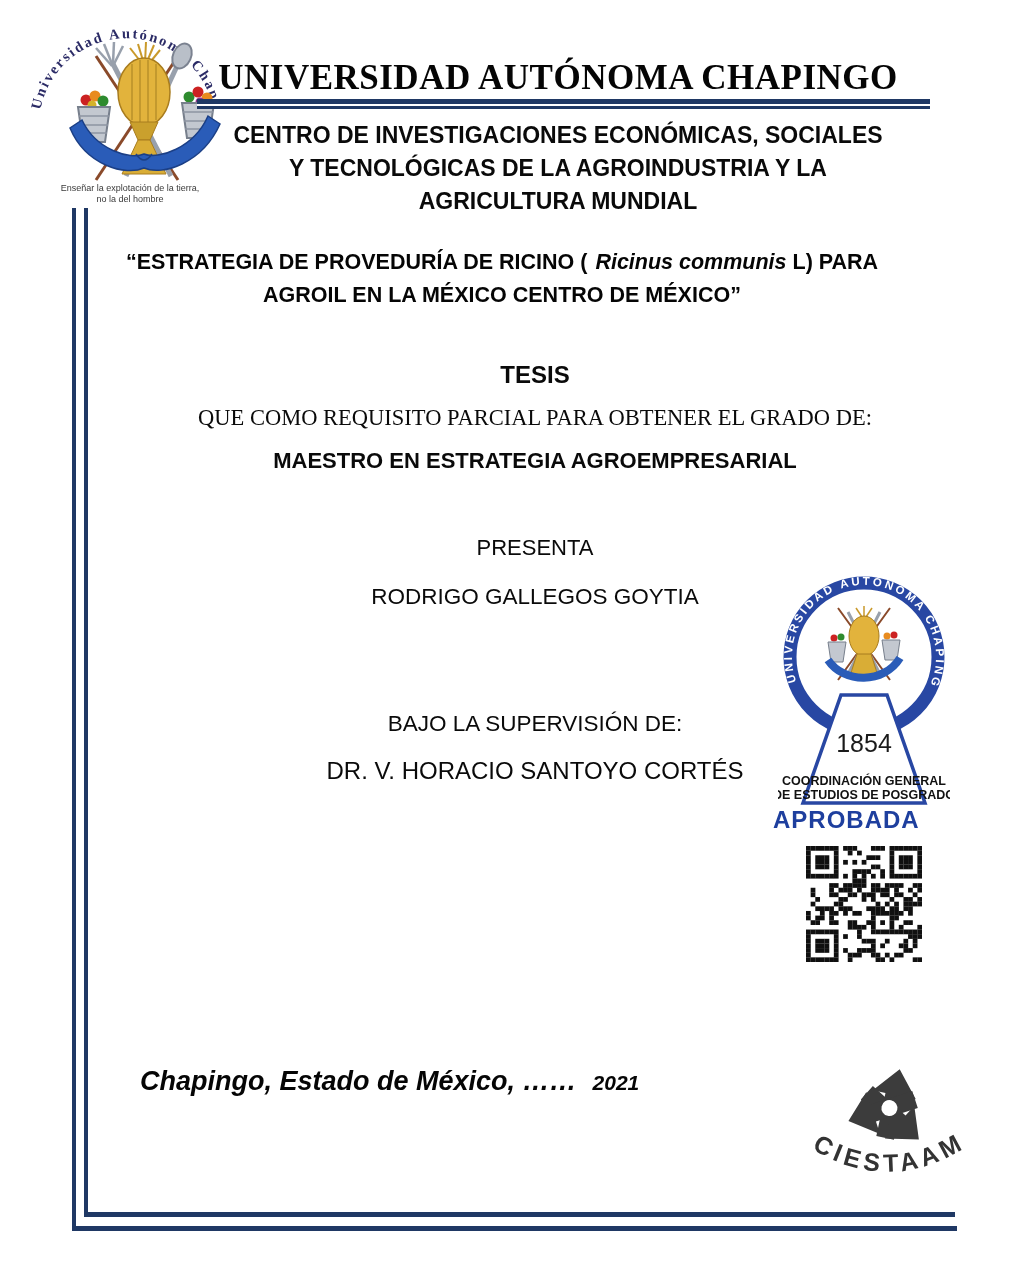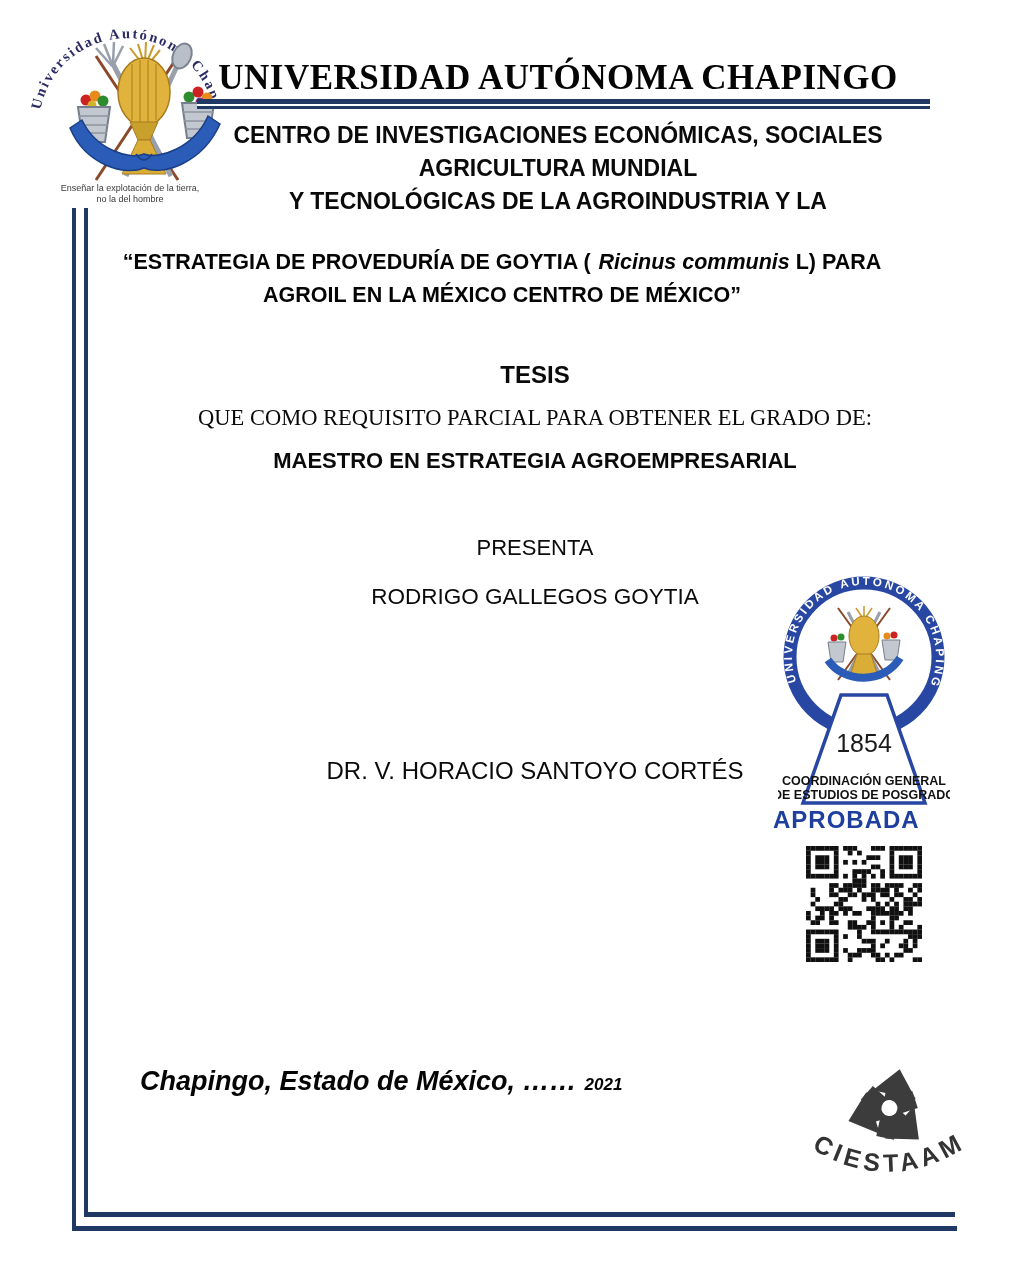--- a/index.html
+++ b/index.html
@@ -51,21 +51,21 @@
     text-align:left;font-size:24px;font-weight:bold;letter-spacing:1px;
     color:#1e3f9e;
   }
   .qr-svg{position:absolute;left:806px;top:846px;width:116px;height:116px;}
   
   .footer-line{
     position:absolute;left:140px;top:1066px;width:640px;
     font-weight:bold;font-style:italic;font-size:27px;color:#050505;
     white-space:nowrap;
   }
-  .footer-line .yr{font-size:17px;margin-left:8px;}
+  .footer-line .yr{font-size:21px;margin-left:16px;}
   .ciestaam-svg{position:absolute;left:795px;top:1052px;width:195px;height:150px;}
   
   .vline{position:absolute;width:4px;background:#1f3864;}
   .vline.outer{left:72px;top:208px;height:1023px;}
   .vline.inner{left:84px;top:208px;height:1009px;}
   .hline{position:absolute;height:5px;background:#1f3864;}
   .hline.inner{left:84px;top:1212px;width:871px;}
   .hline.outer{left:72px;top:1226px;width:885px;}
 </style>
 </head>
@@ -136,34 +136,35 @@
     </g>
     <text x="104" y="183" text-anchor="middle" font-size="9" fill="#3a3a3a">Enseñar la explotación de la tierra,</text>
     <text x="104" y="194" text-anchor="middle" font-size="9" fill="#3a3a3a">no la del hombre</text>
   </svg>
 
   <div class="univ-title">UNIVERSIDAD AUTÓNOMA CHAPINGO</div>
   <div class="univ-rule"></div>
 
   <div class="center-name">
     <div>CENTRO DE INVESTIGACIONES ECONÓMICAS, SOCIALES</div>
+    <div>Y TECNOLÓGICAS DE LA AGROINDUSTRIA Y LA</div>
     <div>AGRICULTURA MUNDIAL</div>
-    <div>Y TECNOLÓGICAS DE LA AGROINDUSTRIA Y LA</div>
   </div>
 
   <div class="thesis-title">
-    <div><span>“ESTRATEGIA DE PROVEDURÍA DE GOYTIA (</span><span class="it">Ricinus communis</span><span> L) PARA</span></div>
+    <div><span>“ESTRATEGIA DE PROVEDURÍA DE RICINO (</span><span class="it">Ricinus communis</span><span> L) PARA</span></div>
     <div>AGROIL EN LA MÉXICO CENTRO DE MÉXICO”</div>
   </div>
 
   <div class="tline tesis">TESIS</div>
   <div class="tline requisito">QUE COMO REQUISITO PARCIAL PARA OBTENER EL GRADO DE:</div>
   <div class="tline grado">MAESTRO EN ESTRATEGIA AGROEMPRESARIAL</div>
   <div class="tline autor">RODRIGO GALLEGOS GOYTIA</div>
   <div class="tline presenta">PRESENTA</div>
+  <div class="tline bajo">BAJO LA SUPERVISIÓN DE:</div>
   <div class="tline doctor">DR. V. HORACIO SANTOYO CORTÉS</div>
 
   <svg class="seal-svg" viewBox="0 0 172 236">
     <defs>
       <path id="seal-arc" d="M 18.4,111.6 A 72,72 0 1 1 153.6,111.6" fill="none"></path>
     </defs>
     <circle cx="86" cy="87" r="74" fill="#ffffff" stroke="#2847a3" stroke-width="13"></circle>
     <text font-size="11.5" font-weight="bold" fill="#ffffff" letter-spacing="1">
       <textPath href="#seal-arc" startOffset="0" textLength="292">UNIVERSIDAD AUTÓNOMA CHAPINGO</textPath>
     </text>

